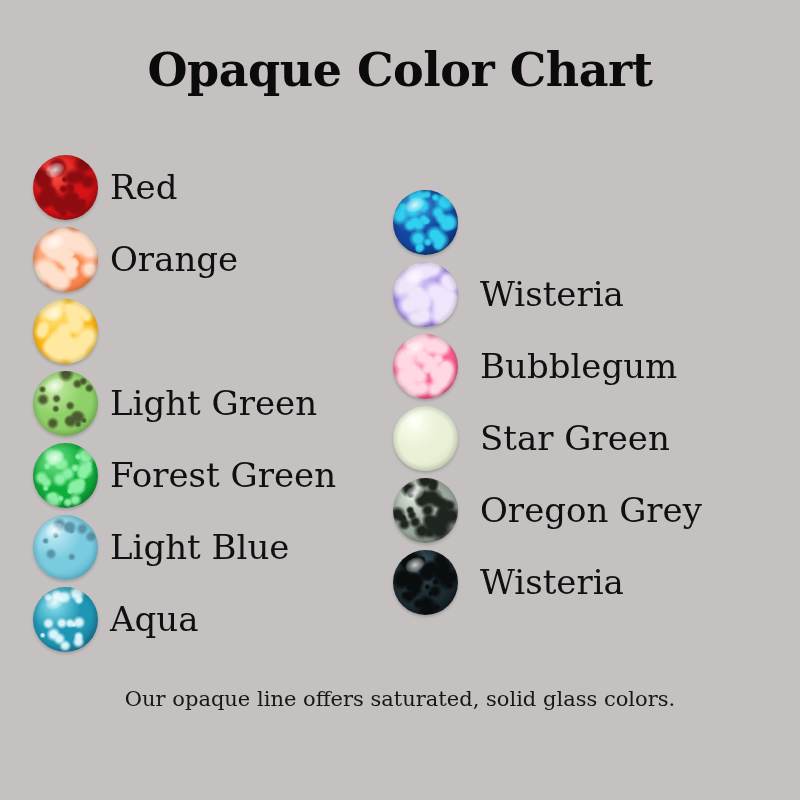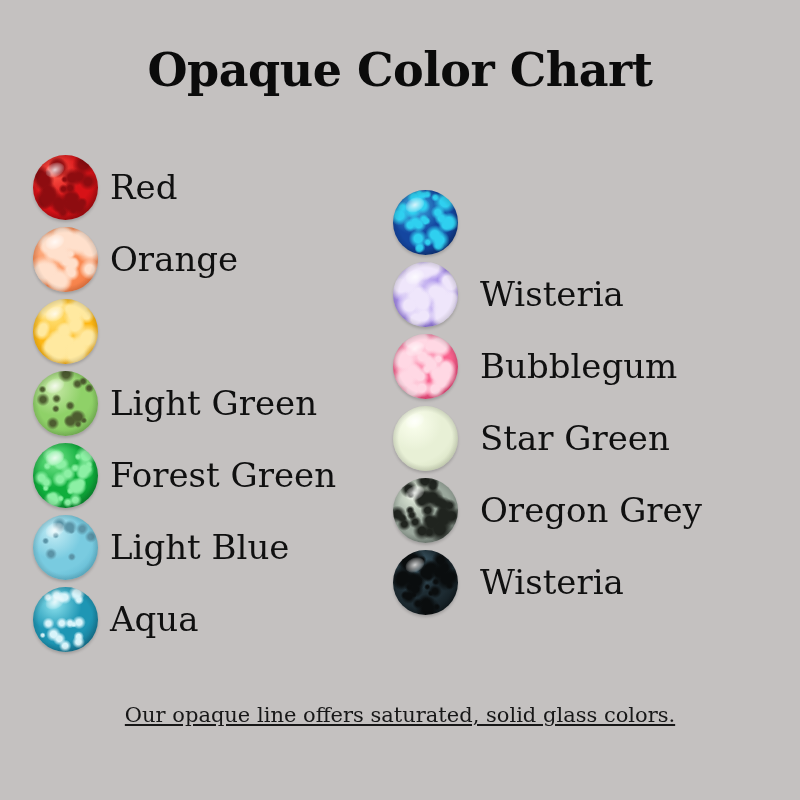--- a/index.html
+++ b/index.html
@@ -86,28 +86,27 @@
     color: #101010;
     white-space: nowrap;
   }
   #column-left  .swatch-label { left: 77px; }
   #column-right .swatch-label { left: 87px; }
 
   
   .footnote {
     position: absolute;
     left: 0;
-    top: 700px;
+    top: 684px;
     width: 800px;
     text-align: center;
     font-family: "DejaVu Serif", serif;
     font-size: 21px;
     line-height: 31px;
     color: #171717;
-    text-decoration: underline;
   }
   .footnote-line { display: block; white-space: nowrap; }
 </style>
 </head>
 <body style="background: rgb(196, 193, 192);">
 
 <div id="chart-root">
 
   <div class="chart-title">Opaque Color Chart</div>
 

